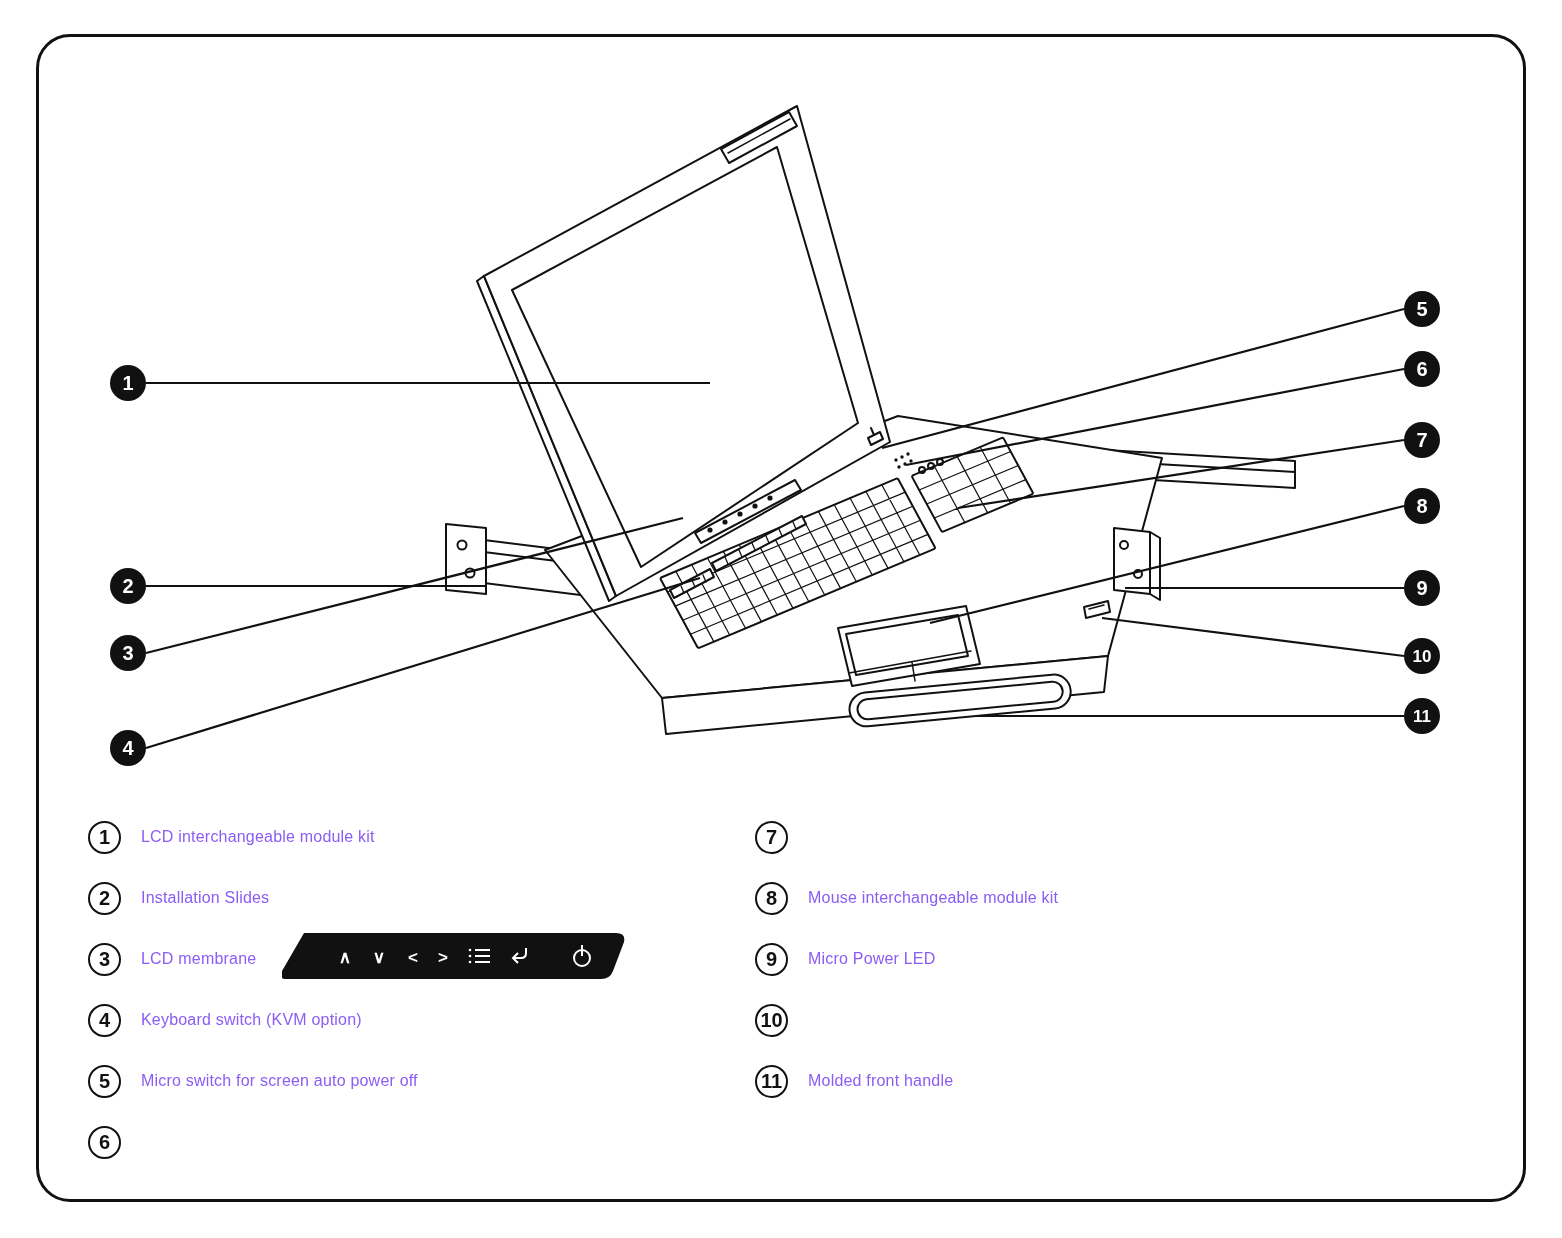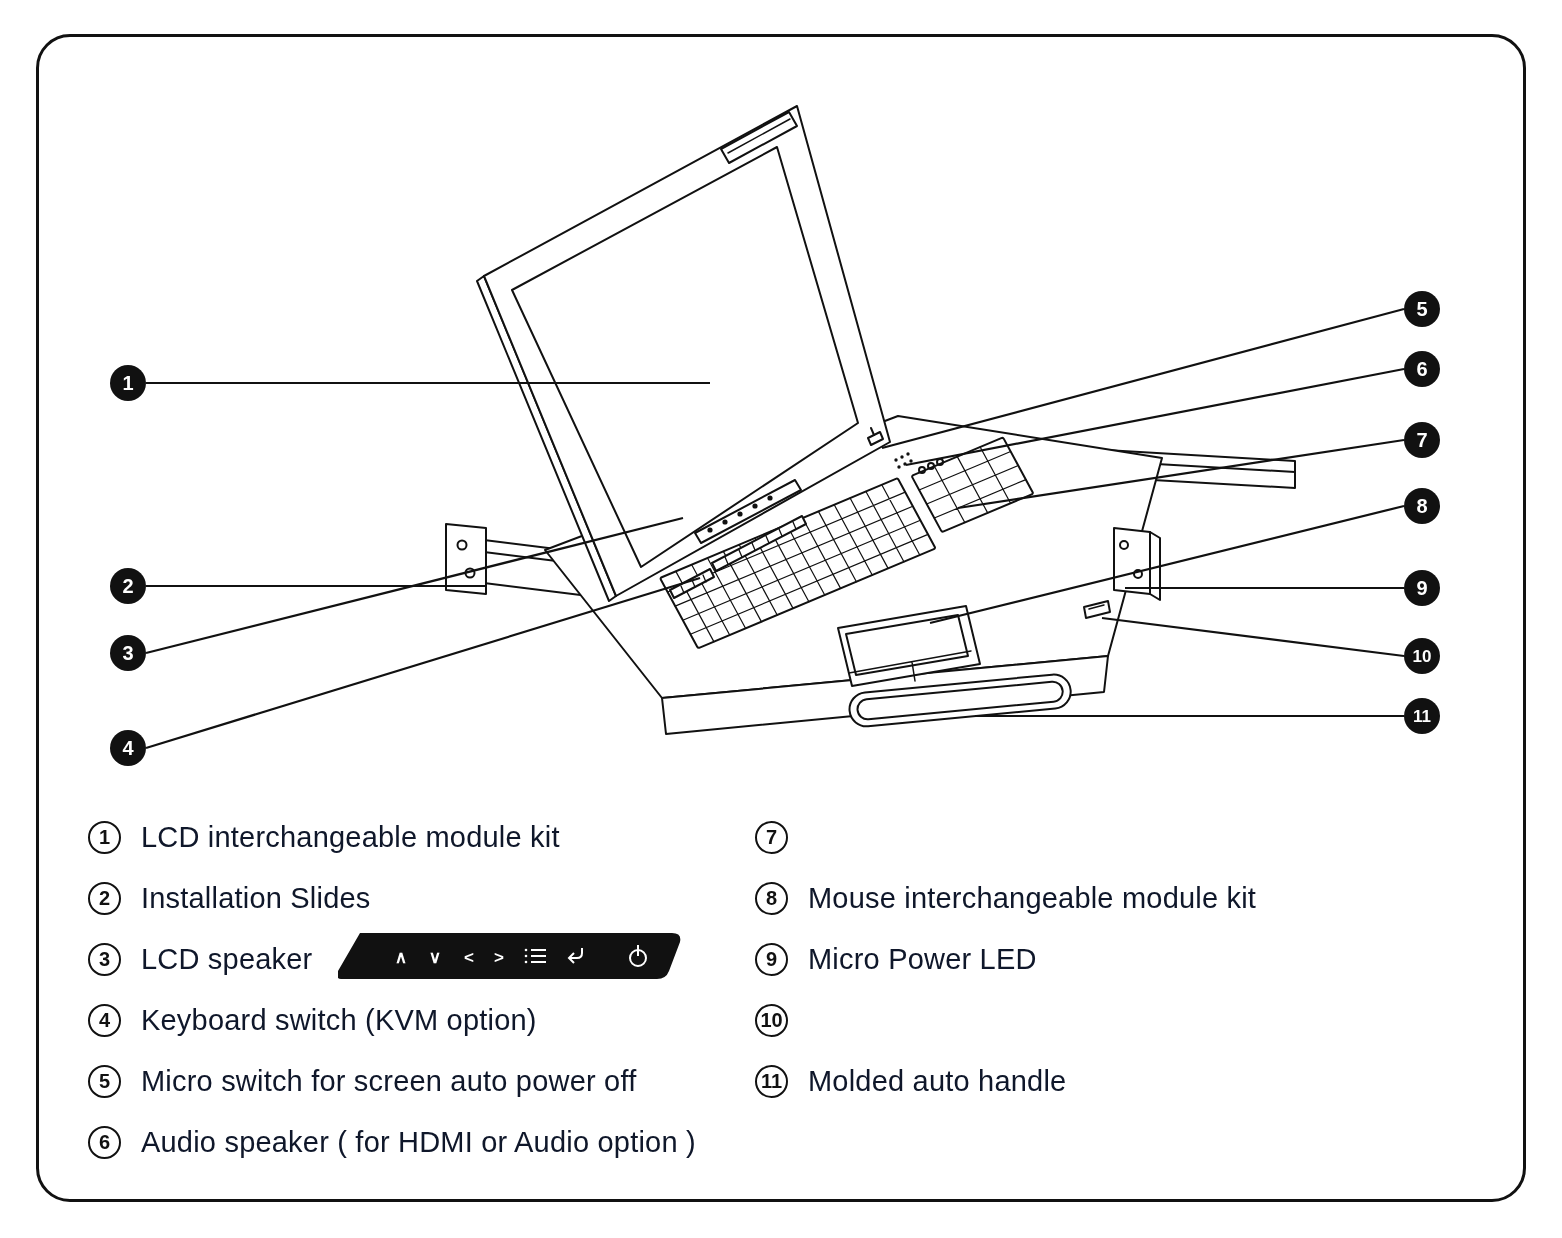--- a/index.html
+++ b/index.html
@@ -6,21 +6,21 @@
   html,body{margin:0;padding:0;background:#ffffff}
   .canvas{position:relative;width:1562px;height:1238px;background:#fff;
           font-family:"Liberation Sans",sans-serif;color:#111;overflow:hidden}
   .frame{position:absolute;left:36px;top:34px;width:1490px;height:1168px;
          border:3.5px solid #111;border-radius:34px;background:#fff}
   .diagram-svg{position:absolute;left:0;top:18px;width:1562px;height:790px}
   .legend-row{position:absolute;display:flex;align-items:center;height:34px;white-space:nowrap}
   .lnum{width:33px;height:33px;flex:0 0 33px;border:2.6px solid #111;border-radius:50%;
         display:flex;align-items:center;justify-content:center;
         font-size:20px;font-weight:700;color:#111;background:#fff}
-  .llabel{margin-left:20px;font-size:29px;letter-spacing:.2px;color:#0f172a}
+  .llabel{margin-left:20px;font-size:16px;letter-spacing:.2px;color:#8b5cf6}
   .membrane-graphic{margin-left:26px;margin-top:-7px}
   svg text.bubble-num{fill:#fff;font-family:"Liberation Sans",sans-serif;font-weight:700;text-anchor:middle}
 </style>
 </head>
 <body>
 
 <div class="canvas">
   <div class="frame"></div>
 
   <svg class="diagram-svg" viewBox="0 0 1562 790">
@@ -193,21 +193,21 @@
   <div class="legend-row" style="left:88px;top:820px">
     <div class="lnum">1</div>
     <div class="llabel">LCD interchangeable module kit</div>
   </div>
   <div class="legend-row" style="left:88px;top:881px">
     <div class="lnum">2</div>
     <div class="llabel">Installation Slides</div>
   </div>
   <div class="legend-row" style="left:88px;top:942px">
     <div class="lnum">3</div>
-    <div class="llabel">LCD speaker</div>
+    <div class="llabel">LCD membrane</div>
     <svg class="membrane-graphic" width="345" height="48" viewBox="0 0 345 48">
       <path d="M22,1 L334,1 Q344,1 342,10 L331,39 Q328,47 319,47 L3,47 Q-3,47 0,39 Z" fill="#111"></path>
       <g fill="#fff" font-family="Liberation Sans, sans-serif" font-size="17" font-weight="700" text-anchor="middle">
         <text x="63" y="31">∧</text>
         <text x="97" y="31">∨</text>
         <text x="131" y="31">&lt;</text>
         <text x="161" y="31">&gt;</text>
       </g>
       <g stroke="#fff" stroke-width="2">
         <path d="M193,18 H208 M193,24 H208 M193,30 H208"></path>
@@ -230,34 +230,33 @@
   <div class="legend-row" style="left:88px;top:1003px">
     <div class="lnum">4</div>
     <div class="llabel">Keyboard switch (KVM option)</div>
   </div>
   <div class="legend-row" style="left:88px;top:1064px">
     <div class="lnum">5</div>
     <div class="llabel">Micro switch for screen auto power off</div>
   </div>
   <div class="legend-row" style="left:88px;top:1125px">
     <div class="lnum">6</div>
-    <div class="llabel">Audio speaker ( for HDMI or Audio option )</div>
   </div>
 
   <div class="legend-row" style="left:755px;top:820px">
     <div class="lnum">7</div>
   </div>
   <div class="legend-row" style="left:755px;top:881px">
     <div class="lnum">8</div>
     <div class="llabel">Mouse interchangeable module kit</div>
   </div>
   <div class="legend-row" style="left:755px;top:942px">
     <div class="lnum">9</div>
     <div class="llabel">Micro Power LED</div>
   </div>
   <div class="legend-row" style="left:755px;top:1003px">
     <div class="lnum">10</div>
   </div>
   <div class="legend-row" style="left:755px;top:1064px">
     <div class="lnum">11</div>
-    <div class="llabel">Molded auto handle</div>
+    <div class="llabel">Molded front handle</div>
   </div>
 </div>
 
 </body></html>

